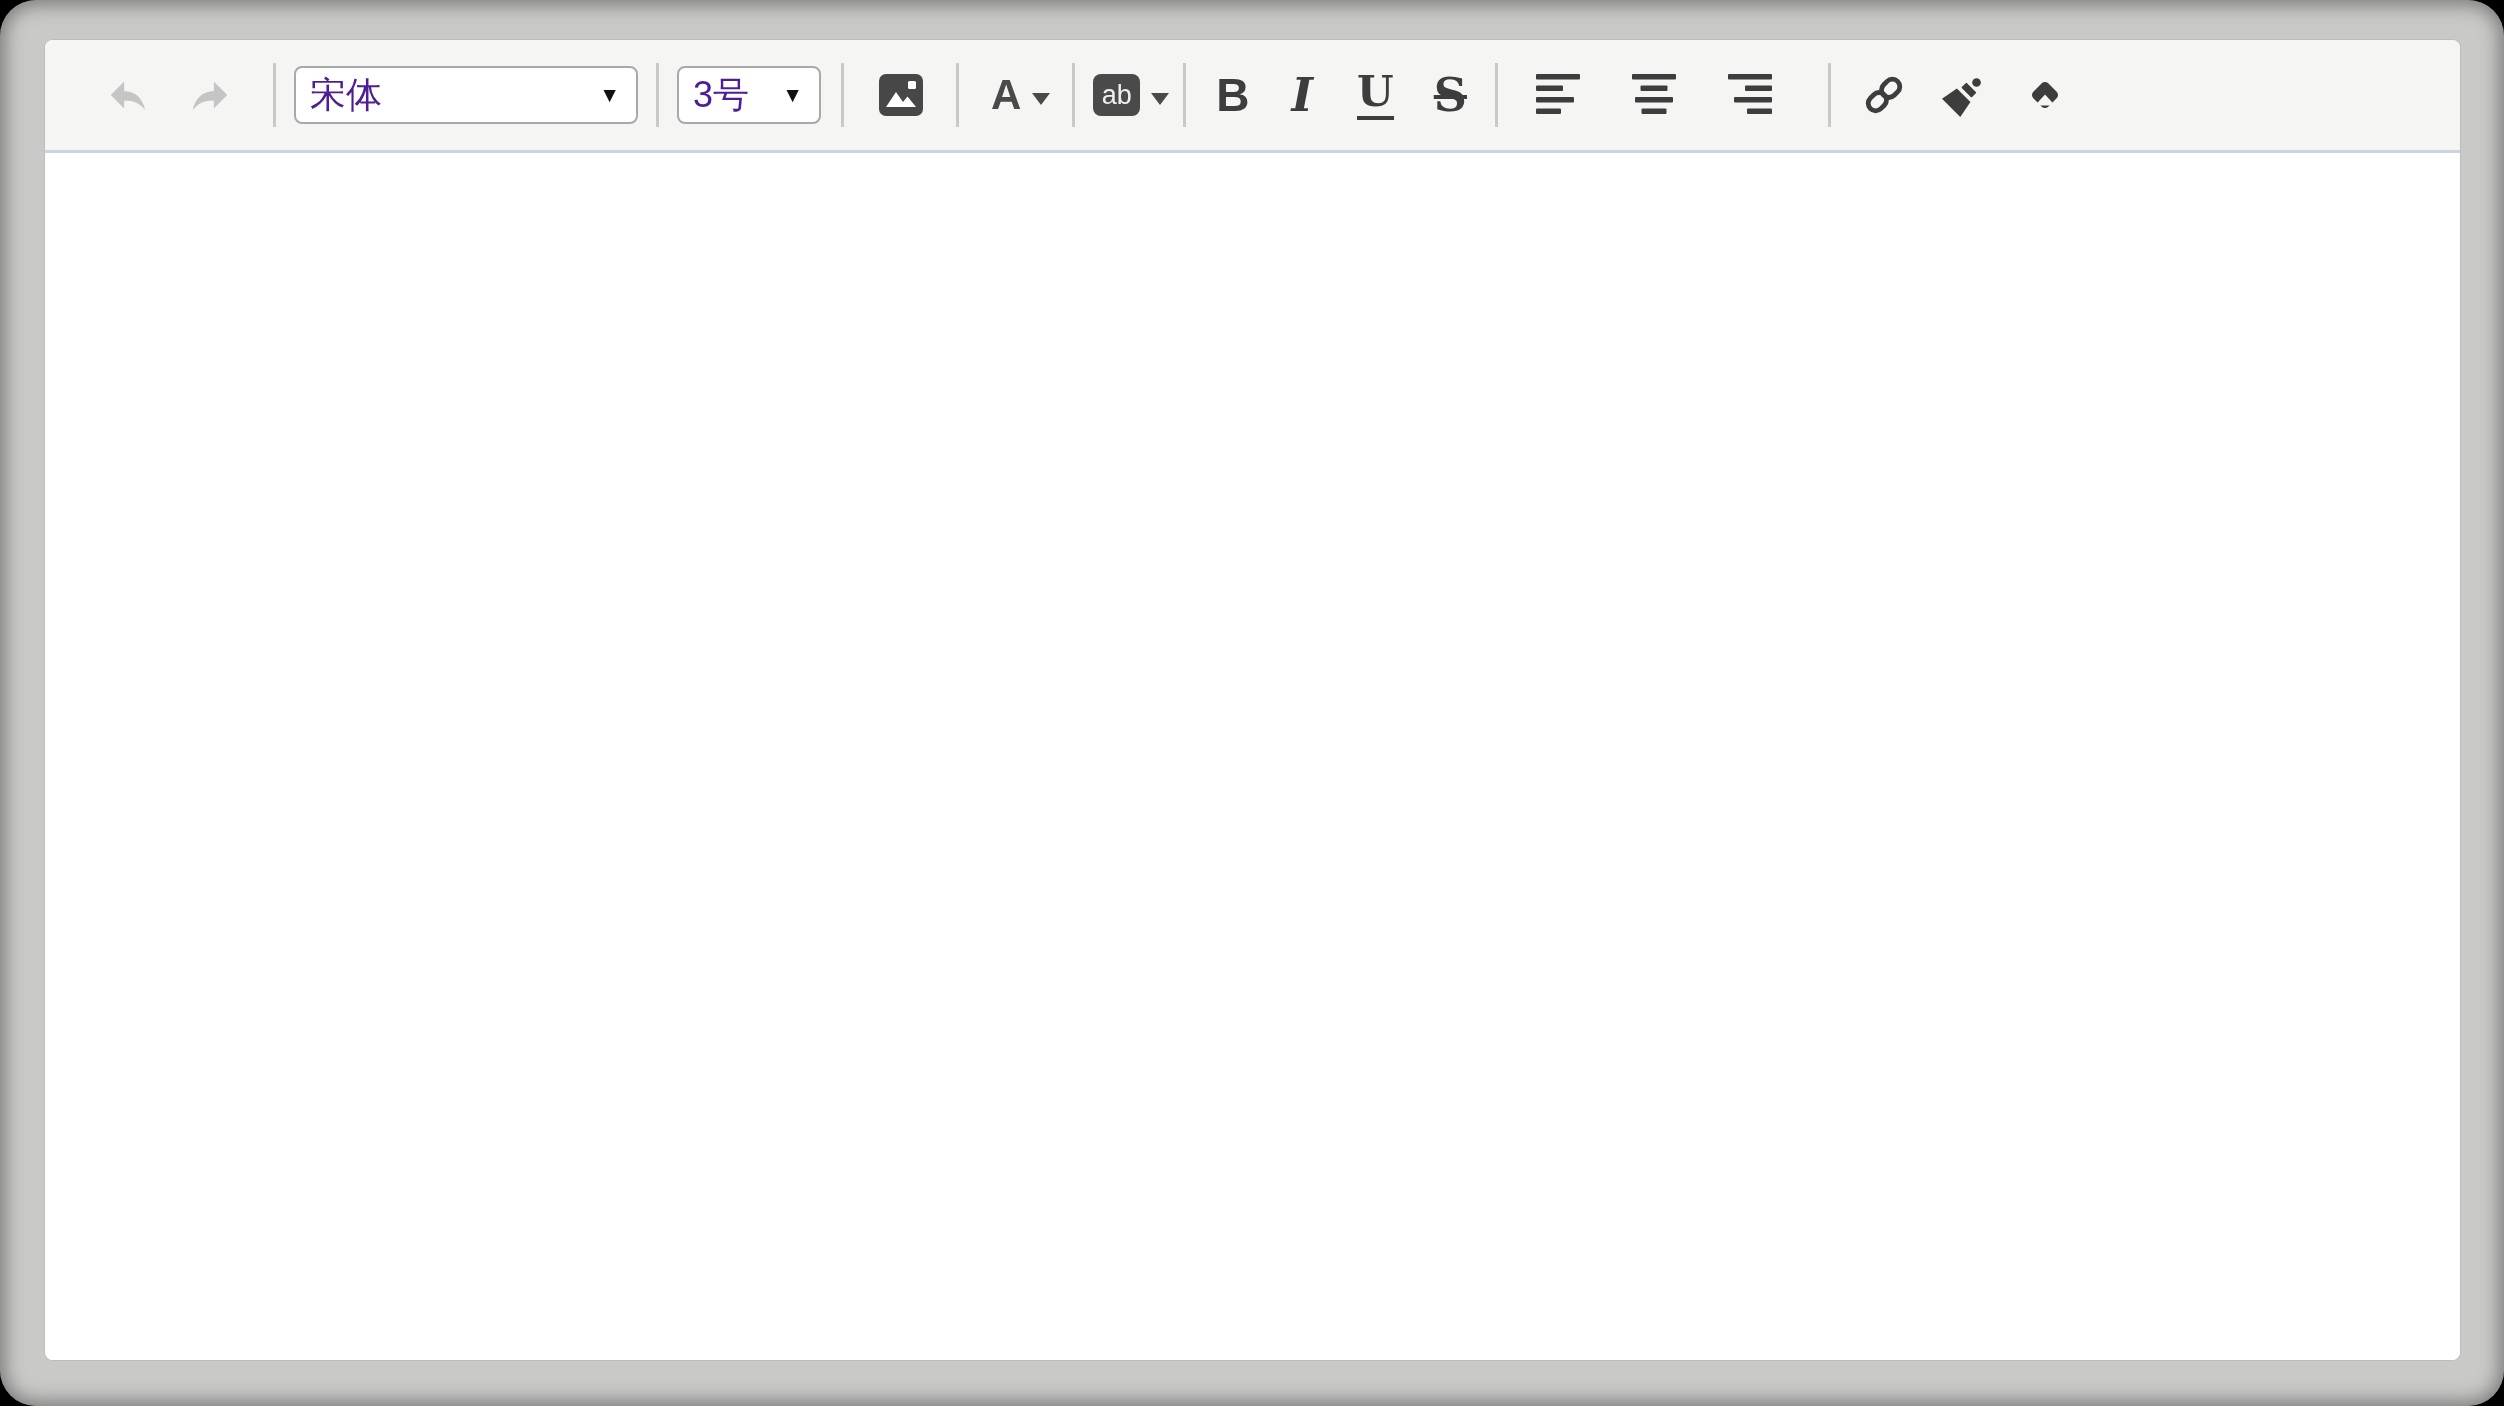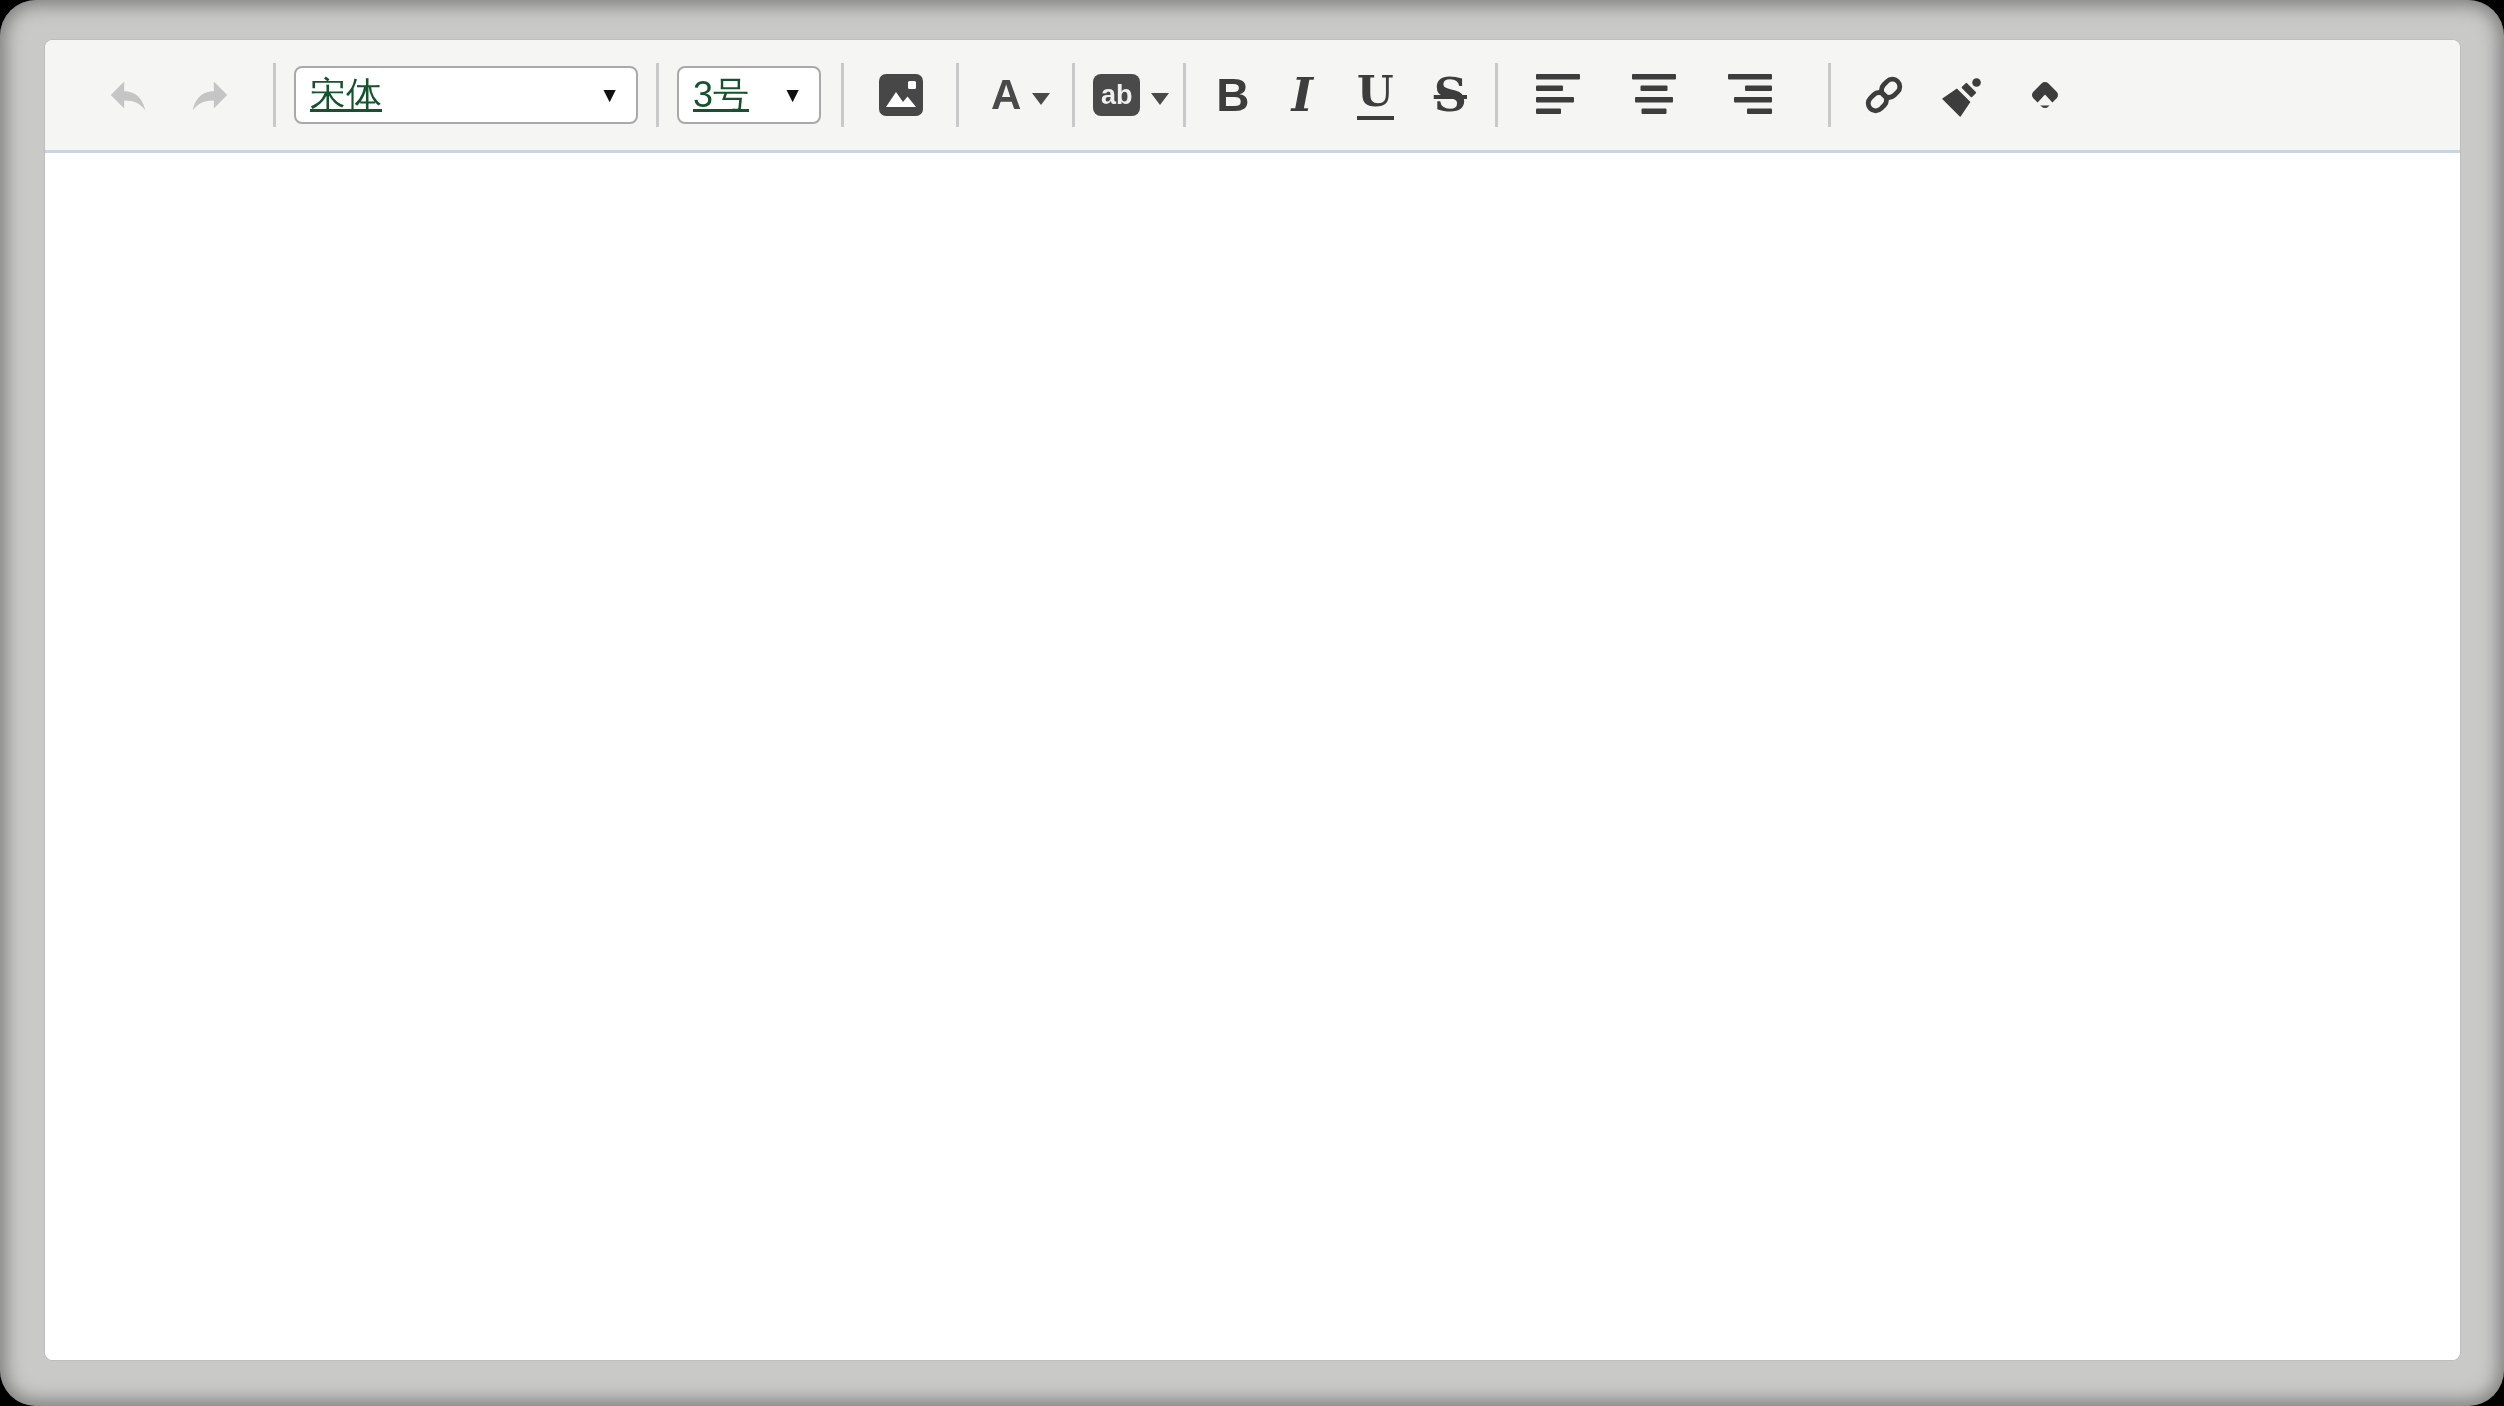--- a/index.html
+++ b/index.html
@@ -28,21 +28,21 @@
   .ml14{margin-left:14px}.ml18{margin-left:18px}.ml20{margin-left:20px}
   .ml22{margin-left:22px}.ml28{margin-left:28px}.ml30{margin-left:30px}
   .ml32{margin-left:32px}.ml34{margin-left:34px}.ml36{margin-left:36px}
   .ml38{margin-left:38px}.ml40{margin-left:40px}.ml42{margin-left:42px}
   .ml44{margin-left:44px}.ml52{margin-left:52px}.ml56{margin-left:56px}
 
   
   .select-box { box-sizing:border-box; display:flex; align-items:center; height:58px;
                 background:#fff; border:2px solid #a9a9a9; border-radius:8px;
                 padding:0 16px 0 14px; cursor:pointer; }
-  .select-box .sel-value { font-size:36px; color:#14532d; flex:1 1 auto;text-decoration:underline; }
+  .select-box .sel-value { font-size:36px; color:#4c1d95; flex:1 1 auto; }
   .select-box .sel-caret { font-size:21px; color:#111; flex:0 0 auto; margin-left:10px; }
   .select-font { width:344px; }
   .select-size { width:144px; }
 
   
   .glyph-bold   { font-size:46px; font-weight:700; color:#3d3d3d; }
   .glyph-italic { font-size:46px; font-weight:700; font-style:italic;
                   font-family:"DejaVu Serif", serif; color:#3d3d3d; }
   .glyph-under  { font-size:42px; font-weight:700; font-family:"DejaVu Serif", serif;
                   color:#3d3d3d; line-height:1; border-bottom:4px solid #3d3d3d; padding-bottom:3px; }
@@ -51,21 +51,21 @@
 
   
   .font-color-letter { font-size:42px; font-weight:700; color:#4a4a4a; line-height:1; }
   .caret-tri { width:0; height:0; border-left:9px solid transparent;
                border-right:9px solid transparent; border-top:12px solid #4a4a4a;
                margin-left:11px; margin-top:8px; }
 
   
   .ab-box { width:47px; height:42px; background:#4a4a4a; border-radius:8px;
             display:flex; align-items:center; justify-content:center;
-            color:#f0f0f0; font-size:27px; font-weight:700; line-height:1; }
+            color:#f0f0f0; font-size:27px; font-weight:400; line-height:1; }
 
   
   .editor-area { position:absolute; top:113px; left:0; right:0; bottom:0; background:#fff;
                  font-size:34px; color:#222; padding:20px 26px; box-sizing:border-box;
                  outline:none; }
 
   svg { display:block; }
 </style>
 </head>
 <body>

